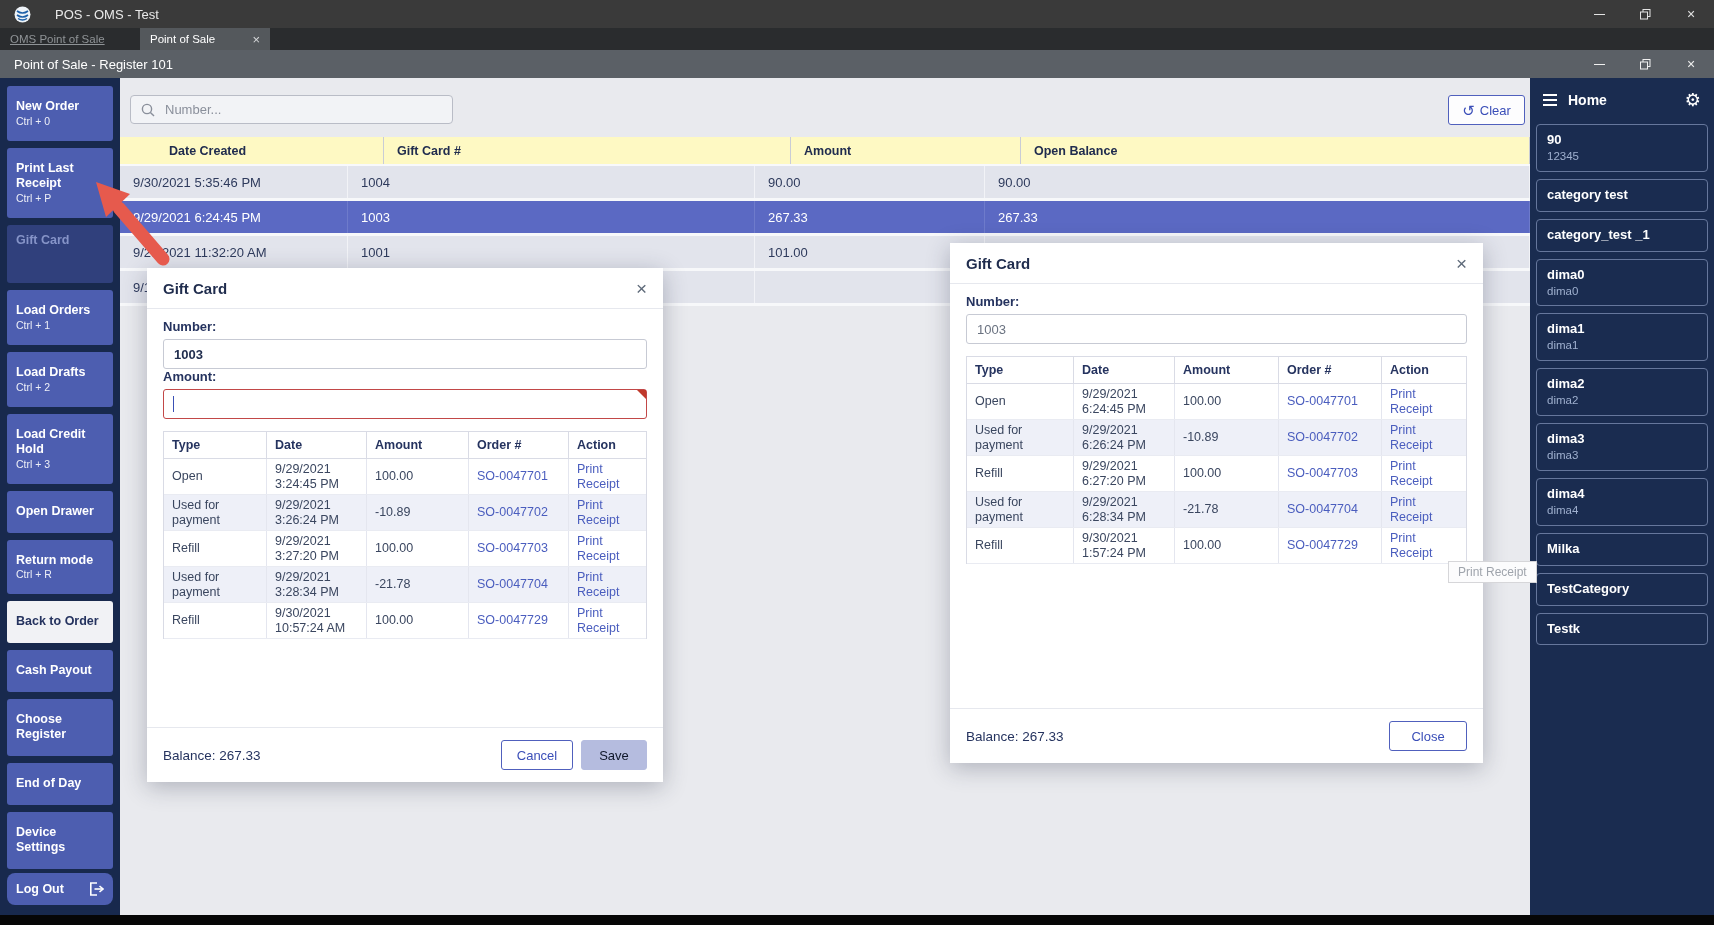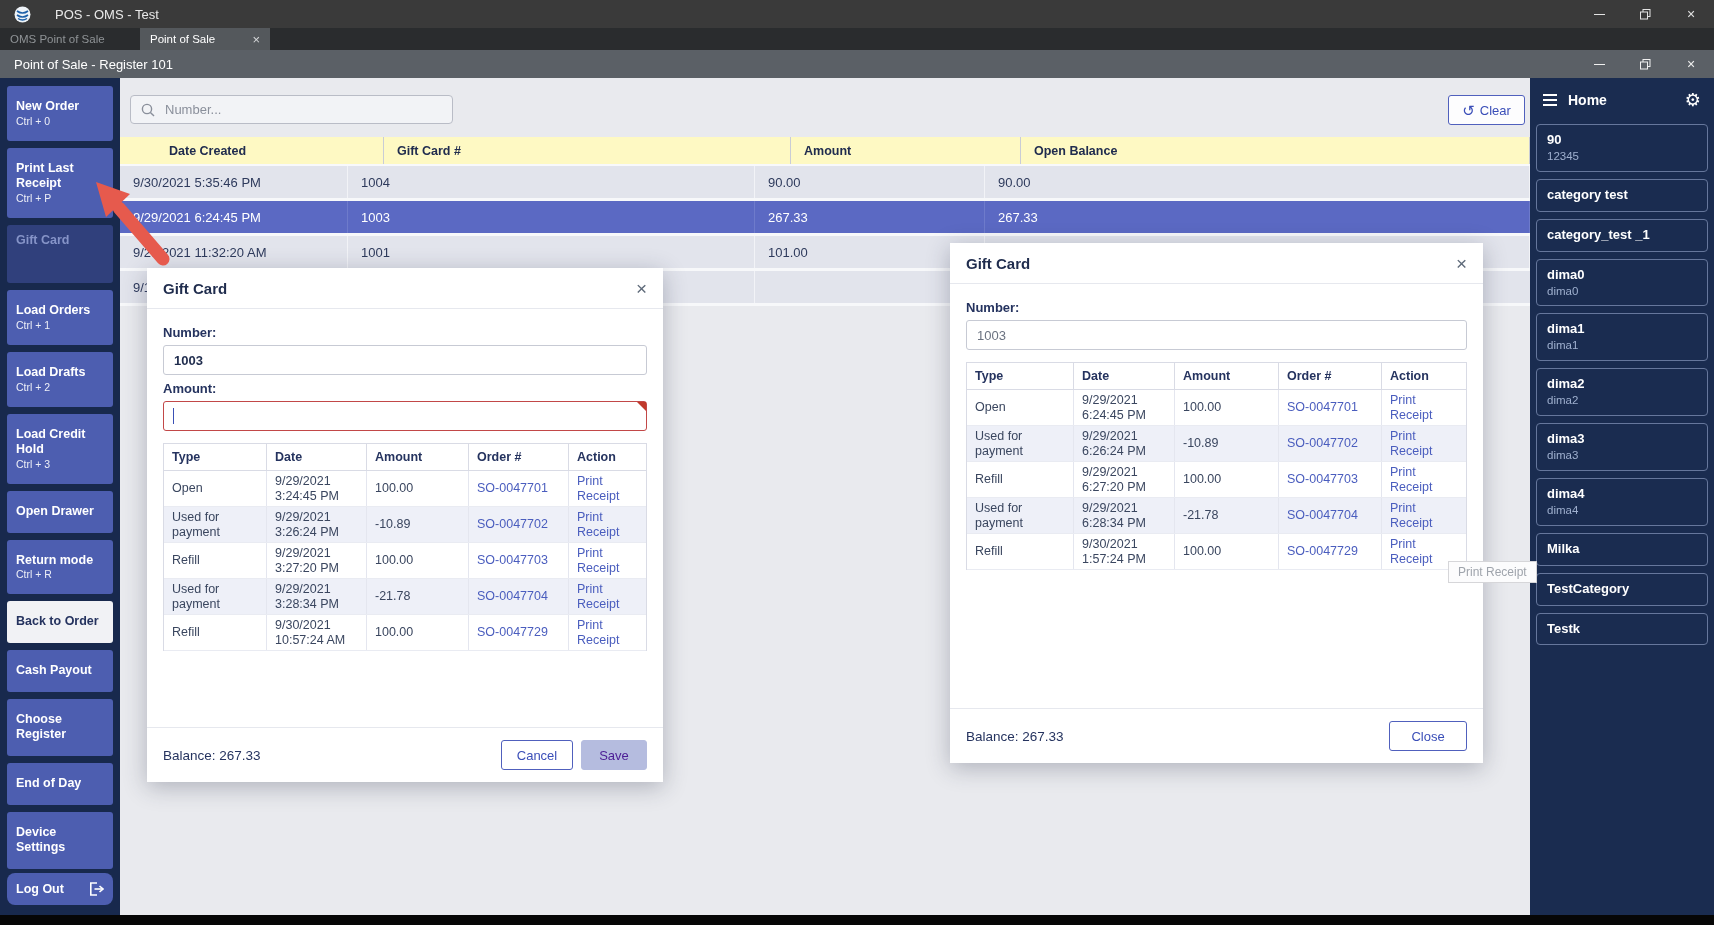--- a/index.html
+++ b/index.html
@@ -12,21 +12,21 @@
   .titlebar .logo{margin-left:14px;width:17px;height:17px;}
   .titlebar .title{margin-left:24px;font-size:13px;}
   .wctrls{position:absolute;right:0;top:0;height:100%;display:flex;}
   .wctrl{width:46px;height:100%;display:flex;align-items:center;justify-content:center;
     color:#e3e3e3;font-size:14px;}
   .minbar{width:11px;height:1px;background:#e3e3e3;}
 
   .tabbar{position:absolute;left:0;top:28px;width:100%;height:22px;background:#2a2c2e;
     display:flex;align-items:stretch;z-index:5;}
   .tab{display:flex;align-items:center;font-size:11.5px;padding:0 10px;}
-  .tab.inactive{color:#8f9396;width:112px;}
+  .tab.inactive{color:#8f9396;width:112px;text-decoration:underline;}
   .tab.active{background:#54585c;color:#fff;width:110px;margin-left:8px;
     justify-content:space-between;}
   .tab .x{color:#d6d8da;font-size:13px;margin-left:14px;}
 
   .innerbar{position:absolute;left:0;top:50px;width:100%;height:28px;background:#5b6066;
     color:#fff;display:flex;align-items:center;z-index:5;}
   .innerbar .title{margin-left:14px;font-size:13px;}
   .innerbar .wctrl{color:#f0f0f0;}
   .innerbar .minbar{background:#f0f0f0;}
 
@@ -76,21 +76,21 @@
   .mrow.selected .mc{border-right-color:#6e7bcb;}
 
   
   .dialog{position:absolute;background:#fff;box-shadow:0 5px 22px rgba(40,45,70,.30);
     z-index:10;display:flex;flex-direction:column;box-sizing:border-box;}
   .dhead{height:40px;display:flex;align-items:center;justify-content:space-between;
     padding:0 16px;border-bottom:1px solid #e6e8ee;flex:0 0 auto;}
   .dhead .t{font-size:15px;font-weight:bold;color:#1f2c4d;}
   .dhead .x{font-size:19px;color:#5f6b7a;line-height:1;}
   .dbody{padding:10px 16px 0 16px;flex:1 1 auto;overflow:hidden;}
-  .flabel{font-size:13px;font-weight:bold;color:#25335f;margin:6px 0 5px 0;}
+  .flabel{font-size:13px;font-weight:bold;color:#25335f;margin:0 0 5px 0;}
   .finput{width:100%;height:30px;border:1px solid #c7cad4;border-radius:3px;
     box-sizing:border-box;font-size:13px;padding:0 10px;font-family:inherit;color:#6a7280;}
   .finput.bold{font-weight:bold;color:#1f2c4d;}
   .amount-wrap{position:relative;}
   .finput.error{border:1px solid #c24848;}
   .amount-wrap::after{content:"";position:absolute;right:1px;top:1px;width:0;height:0;
     border-top:9px solid #c0392b;border-left:9px solid transparent;}
   .caret{position:absolute;left:10px;top:7px;width:1px;height:16px;background:#3a50b5;}
 
   .dtable{margin-top:12px;border:1px solid #d9dbe5;border-bottom:0;}
@@ -106,21 +106,21 @@
     padding:2px 8px;font-size:12.5px;color:#3a465f;border-right:1px solid #e4e6ef;
     box-sizing:border-box;line-height:1.2;}
   .dtd:last-child{border-right:0;}
   .dtd.link,.dtd .lk{color:#4a5dbe;}
   .dfoot{flex:0 0 auto;border-top:1px solid #e6e8ee;height:54px;display:flex;
     align-items:center;justify-content:space-between;padding:0 16px;}
   .dfoot .bal{font-size:13.5px;color:#25335f;}
   .btn{height:30px;border-radius:3px;font-size:13px;display:flex;align-items:center;
     justify-content:center;box-sizing:border-box;}
   .btn.outline{background:#fff;border:1px solid #5060bd;color:#3a4eb8;}
-  .btn.disabled{background:#b5bcdf;border:1px solid #b5bcdf;color:#4c1d95;}
+  .btn.disabled{background:#b5bcdf;border:1px solid #b5bcdf;color:#0f172a;}
   .btnrow{display:flex;gap:8px;}
 
   .tooltip{position:absolute;left:1448px;top:561px;padding:3px 9px;background:#fcfcfd;
     border:1px solid #d6d6d9;color:#9fa4ac;font-size:12px;z-index:30;white-space:nowrap;}
 
   
   .right-sb{position:absolute;right:0;top:78px;width:184px;height:837px;background:#1a2c50;
     box-sizing:border-box;}
   .rhead{display:flex;align-items:center;height:44px;padding:0 13px;color:#fff;}
   .burger{display:flex;flex-direction:column;gap:3px;margin-right:11px;}

